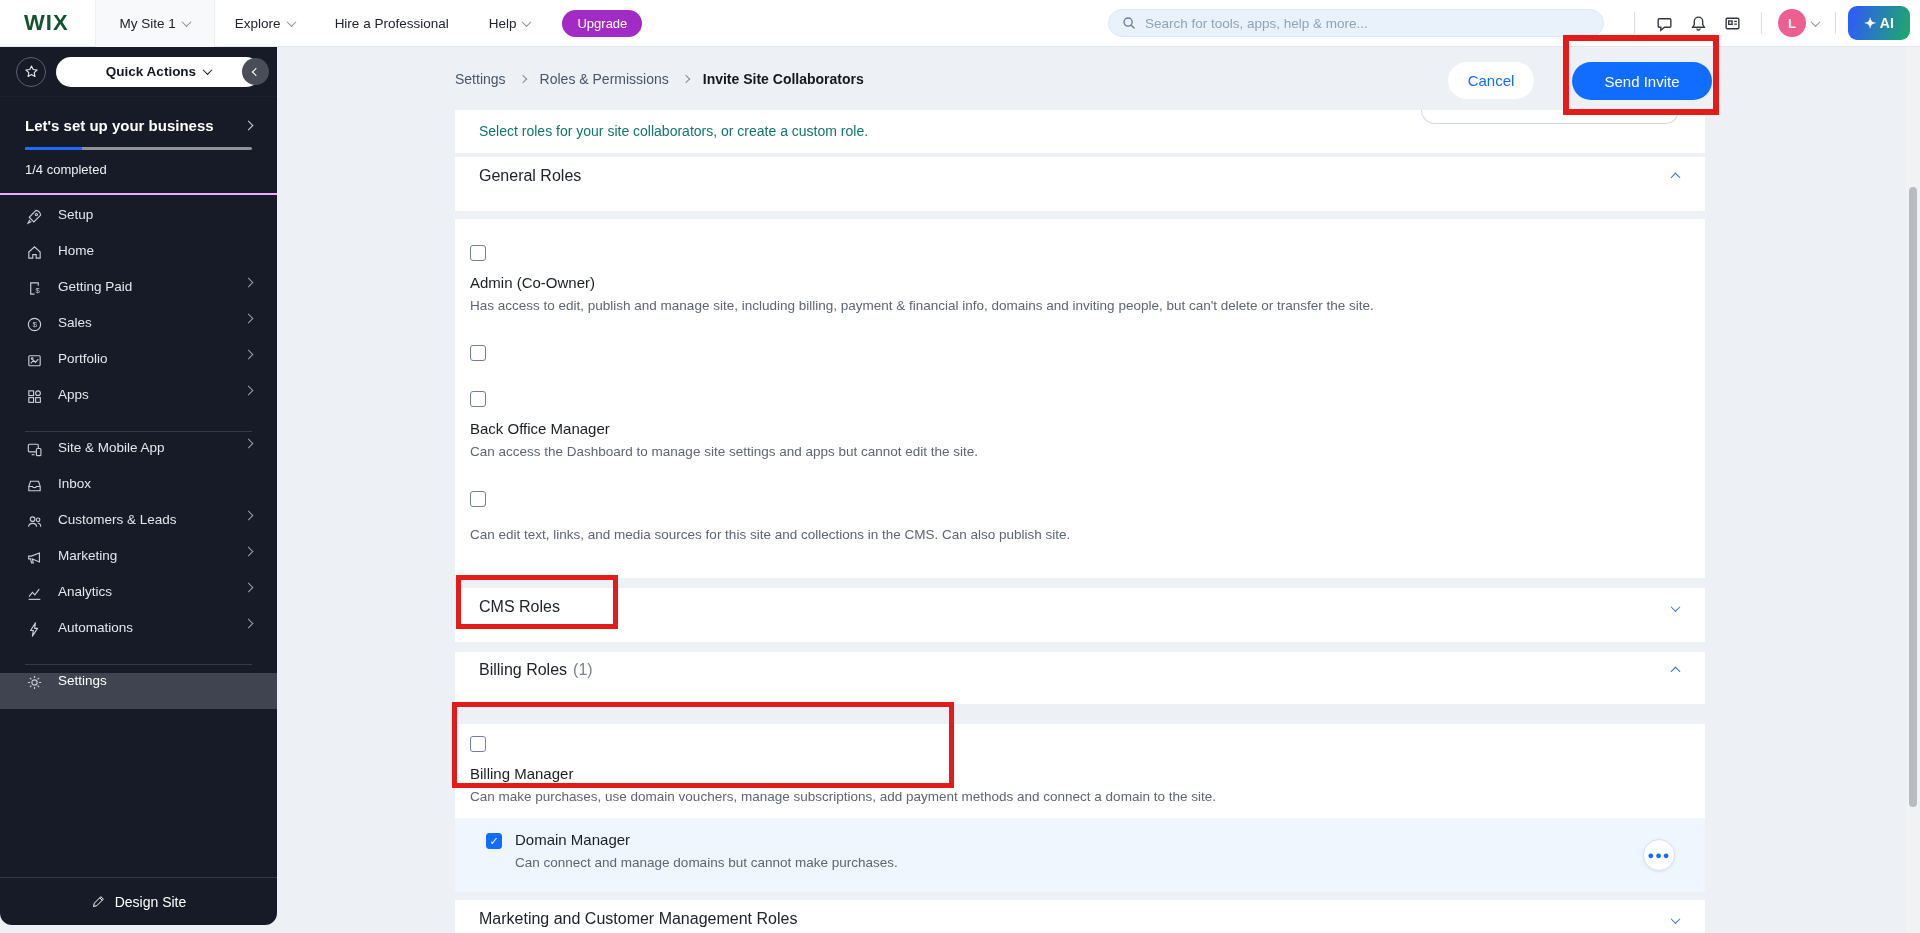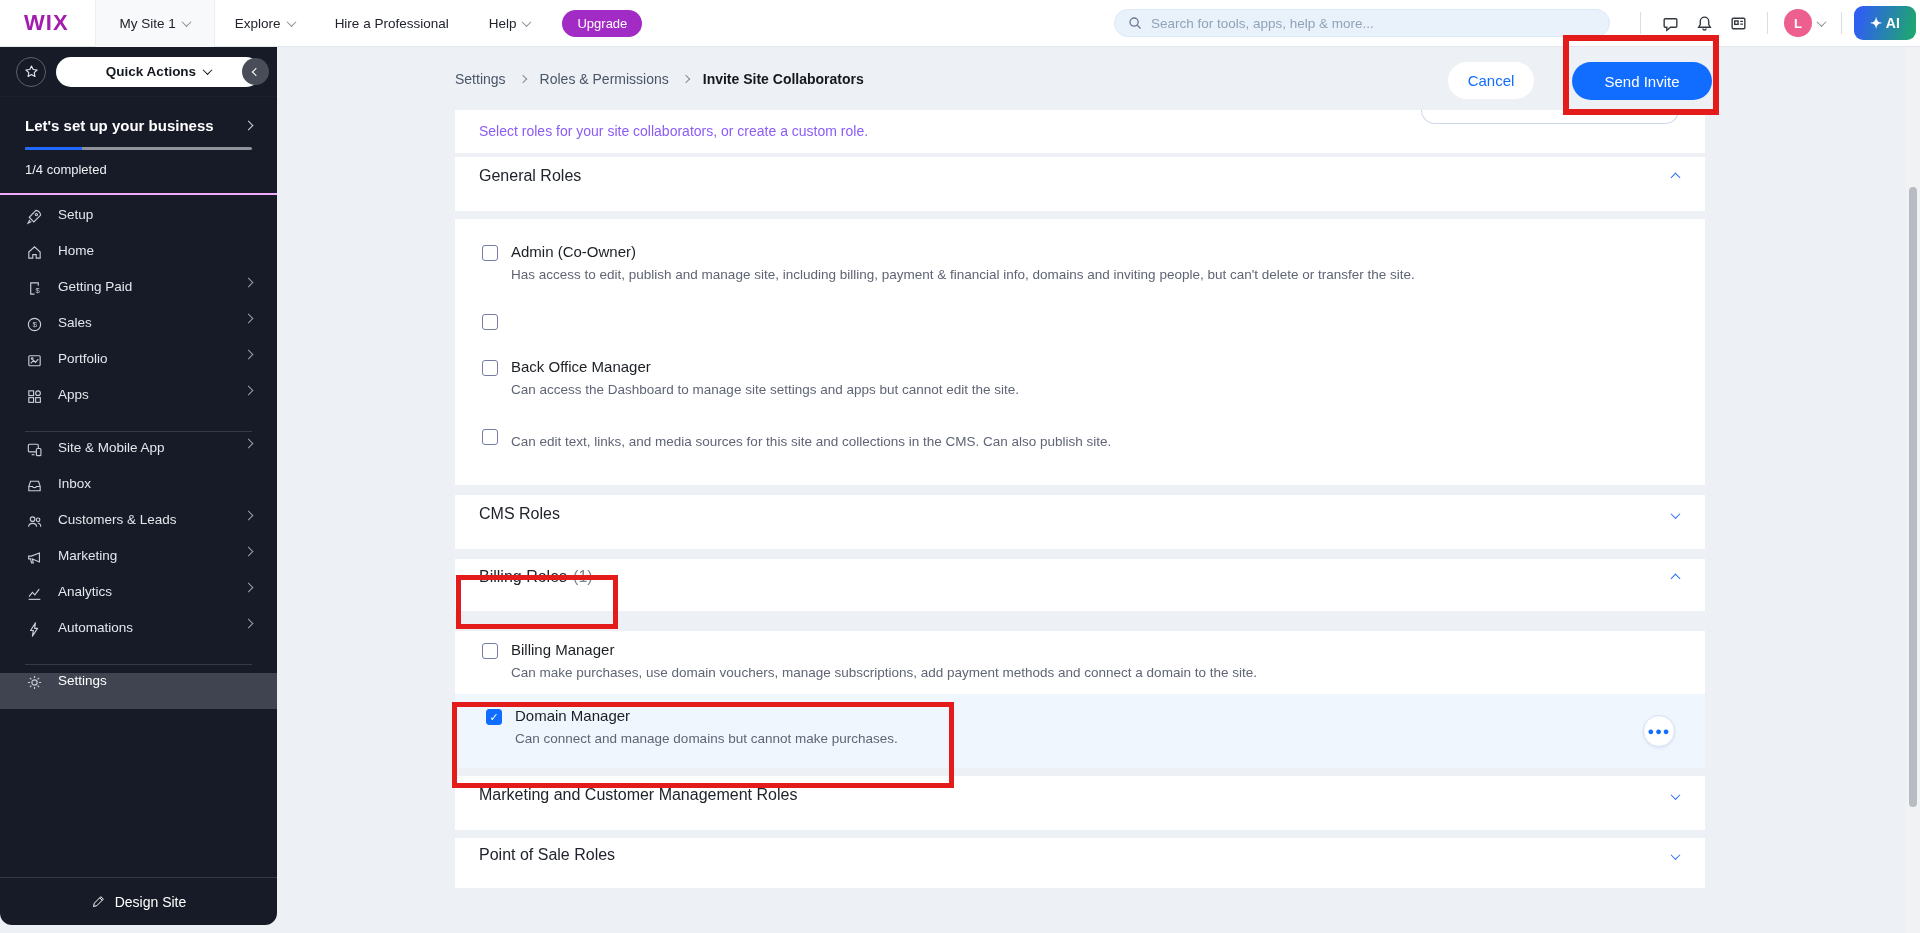--- a/index.html
+++ b/index.html
@@ -3,25 +3,25 @@
 <meta charset="utf-8">
 <style>
   * { box-sizing: border-box; margin: 0; padding: 0; }
   html,body { background:#e7eaef; }
   body { font-family:"Liberation Sans", sans-serif; }
   .stage { position:relative; width:1920px; height:933px; background:#edf0f4; overflow:hidden; }
 
   
   .topbar { position:absolute; top:0; left:0; width:1920px; height:47px; background:#fff;
             border-bottom:1px solid #e4e7eb; display:flex; align-items:center; z-index:30; }
-  .logo { font-size:22px; font-weight:800; letter-spacing:1px; color:#a21caf; margin:0 26px 0 24px; }
+  .logo { font-size:22px; font-weight:800; letter-spacing:1px; color:#14532d; margin:0 26px 0 24px; }
   .nav-item { display:flex; align-items:center; gap:7px; font-size:13.5px; color:#20242c; padding:0 20px; height:47px; cursor:pointer; }
   .nav-item.site { background:#f7f9fa; border-left:1px solid #eceef1; border-right:1px solid #eceef1; padding:0 24px; }
   .upgrade-btn { background:#a12bc4; color:#fff; font-size:13px; border:none; border-radius:15px; padding:6px 15px; margin-left:12px; cursor:pointer; }
-  .top-right { margin-left:auto; display:flex; align-items:center; padding-right:4px; }
+  .top-right { margin-left:auto; display:flex; align-items:center; padding-right:10px; }
   .searchbar { width:496px; height:28px; background:#e9f1fb; border:1px solid #dbe9f9; border-radius:15px;
                display:flex; align-items:center; padding:0 12px; gap:8px; margin-right:18px; }
   .searchbar input { border:none; background:transparent; outline:none; width:100%; font-size:13.5px; color:#45596e; font-family:"Liberation Sans",sans-serif; }
   .searchbar input::placeholder { color:#90a3b8; }
   .tb-divider { width:1px; height:22px; background:#dadde2; margin:0 12px; }
   .tb-icon { width:34px; height:34px; display:flex; align-items:center; justify-content:center; cursor:pointer; color:#32373f; }
   .avatar-wrap { display:flex; align-items:center; gap:6px; margin:0 4px; cursor:pointer; }
   .avatar { width:28px; height:28px; border-radius:50%; background:#ec5f8e; color:#fff; font-size:13px; font-weight:bold;
             display:flex; align-items:center; justify-content:center; }
   .ai-btn { width:62px; height:34px; border:none; border-radius:9px; background:linear-gradient(105deg,#2f5ef2 10%,#1fa76e 95%);
@@ -64,34 +64,34 @@
   .breadcrumb .crumb.current { font-weight:bold; color:#14181f; cursor:default; }
   .btn-cancel { position:absolute; top:62px; left:1448px; width:86px; height:37px; background:#fff; color:#116dff;
                 border:none; border-radius:19px; font-size:15px; cursor:pointer; z-index:5; }
   .btn-send { position:absolute; top:62px; left:1572px; width:140px; height:38px; background:#116dff; color:#fff;
               border:none; border-radius:19px; font-size:15px; cursor:pointer; z-index:5; }
 
   
   .card-col { position:absolute; top:110px; left:455px; width:1250px; z-index:1; }
   .block { background:#fff; }
   .intro-block { height:43px; margin-bottom:4px; position:relative; padding:13px 0 0 24px; }
-  .intro-text { font-size:14px; color:#8b5cf6; }
+  .intro-text { font-size:14px; color:#0f766e; }
   .partial-pill { position:absolute; top:0; right:26px; width:258px; height:14px; border:1px solid #ccd7ec; border-top:none; border-radius:0 0 16px 16px; background:#fff; }
   .sec-header { height:54px; display:flex; align-items:center; padding:0 26px 16px 24px; margin-bottom:8px; cursor:pointer; }
   .sec-title { font-size:16px; color:#20242c; }
   .sec-count { font-size:16px; color:#7a8292; margin-left:6px; }
   .sec-chev { margin-left:auto; color:#2d6df6; }
   .hdr-general { margin-bottom:8px; }
   .hdr-cms { margin-bottom:10px; }
   .hdr-billing { height:52px; margin-bottom:20px; }
   .hdr-marketing, .hdr-pos { margin-bottom:8px; height:54px; }
   .hdr-pos { height:50px; }
   .roles-list { padding:24px 0 6px 0; margin-bottom:10px; }
   .billing-list { padding:10px 0 0 0; margin-bottom:8px; }
-  .role-item { display:flex; gap:13px; padding-left:27px; margin-bottom:28px; }
+  .role-item { display:flex; gap:13px; padding-left:15px; margin-bottom:28px;flex-direction:column; }
   .role-item.compact { margin-bottom:12px; }
   .checkbox { width:16px; height:16px; border:1.5px solid #767ca3; border-radius:3px; background:#fff; margin-top:2px; flex:none; cursor:pointer; }
   .checkbox.checked { background:#116dff; border-color:#116dff; color:#fff; display:flex; align-items:center; justify-content:center; font-size:11px; line-height:1; }
   .role-label { font-size:15px; color:#1b1f24; }
   .role-desc { font-size:13.5px; color:#5f6575; margin-top:6px; line-height:18px; max-width:935px; }
   .domain-row { background:#f0f6fe; padding:13px 0; position:relative; margin-bottom:0; display:flex; gap:13px; padding-left:31px; height:74px; }
   .ellipsis-btn { position:absolute; right:30px; top:50%; transform:translateY(-50%); width:32px; height:32px; border-radius:50%;
                   background:#fff; border:1px solid #d6e2f5; color:#116dff; font-size:11px; letter-spacing:1px;
                   display:flex; align-items:center; justify-content:center; cursor:pointer; box-shadow:0 1px 3px rgba(60,90,140,.12); }
 

